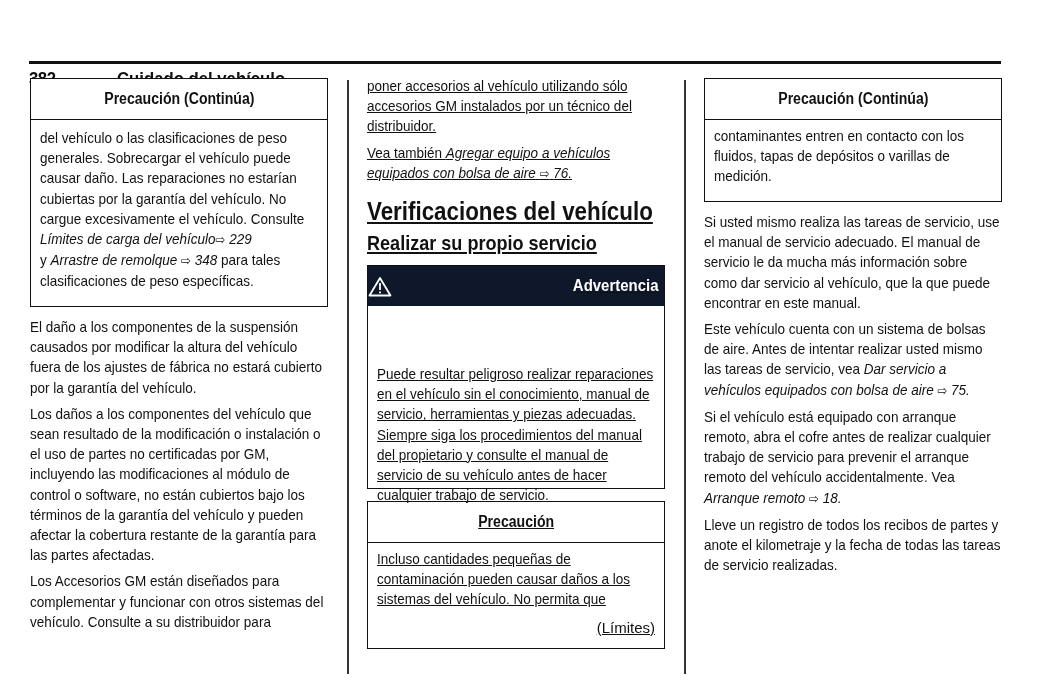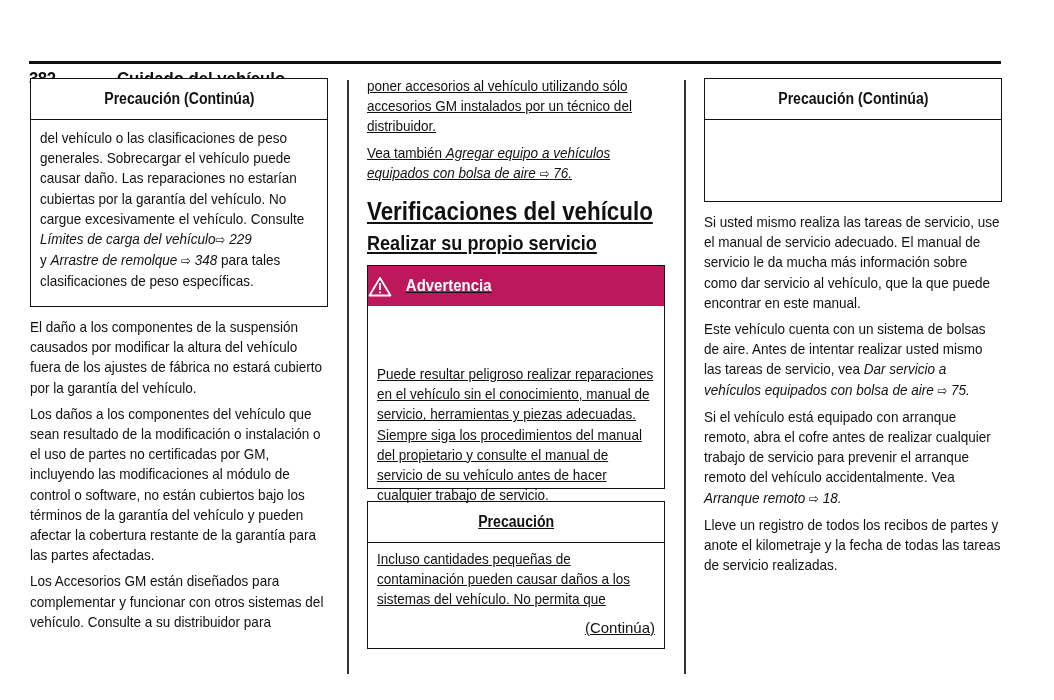--- a/index.html
+++ b/index.html
@@ -24,21 +24,21 @@
   .txt { font-size: 15px; line-height: 20.2px; transform: scaleX(0.9); transform-origin: left top; width: 111%; }
   p { margin: 0 0 6px 0; }
   .ref-italic { font-style: italic; }
   .arrow { font-style: normal; font-size: 13px; }
 
   .box { border: 1.8px solid #111; box-sizing: border-box; background: #fff; }
   .box-head { height: 40px; border-bottom: 1.8px solid #111; display: flex; align-items: center; justify-content: center; font-weight: bold; font-size: 16px; }
   .box-head span { display: inline-block; transform: scaleX(0.88); }
   .box-body { padding: 8px 9px 8px 9px; }
 
-  .warn-head { height: 40px; background: #be185d; color: #fff; display: flex; align-items: center; justify-content: flex-start; font-weight: bold; font-size: 17px; gap: 8px; }
+  .warn-head { height: 40px; background: #0f172a; color: #fff; display: flex; align-items: center; justify-content: space-between; font-weight: bold; font-size: 17px; gap: 16px; }
   .warn-head .lbl { display: inline-block; transform: scaleX(0.88); }
 
   .h1 { font-size: 26px; font-weight: bold; margin: 12px 0 4px 0; white-space: nowrap; transform: scaleX(0.86); transform-origin: left; }
   .h2 { font-size: 21px; font-weight: bold; margin: 0 0 10px 0; white-space: nowrap; transform: scaleX(0.86); transform-origin: left; }
   .continua { text-align: right; margin-top: 8px; }
 </style>
 </head>
 <body>
 
 <div class="header">
@@ -89,30 +89,33 @@
       <div class="txt">Puede resultar peligroso realizar reparaciones en el vehículo sin el conocimiento, manual de servicio, herramientas y piezas adecuadas. Siempre siga los procedimientos del manual del propietario y consulte el manual de servicio de su vehículo antes de hacer cualquier trabajo de servicio.</div>
     </div>
   </div>
 
   <div class="box" style="height:148px; margin-top:12px;">
     <div class="box-head">
         <span>Precaución</span>
       </div>
     <div class="box-body" style="padding-top:6px;">
       <div class="txt">Incluso cantidades pequeñas de contaminación pueden causar daños a los sistemas del vehículo. No permita que</div>
-      <div class="txt continua" style="width:100%;transform:none;">(Continúa)</div>
+      <div class="txt continua" style="width:100%;transform:none;">(Límites)</div>
     </div>
   </div>
 </div>
 
 <div class="col col3">
   <div class="box" style="height:124px;">
     <div class="box-head">
         <span>Precaución (Continúa)</span>
       </div>
+    <div class="box-body" style="padding-top:6px;">
+      <div class="txt">contaminantes entren en contacto con los fluidos, tapas de depósitos o varillas de medición.</div>
+    </div>
   </div>
   <div class="txt" style="margin-top:10px;">
     <p>Si usted mismo realiza las tareas de servicio, use el manual de servicio adecuado. El manual de servicio le da mucha más información sobre como dar servicio al vehículo, que la que puede encontrar en este manual.</p>
     <p><span>Este vehículo cuenta con un sistema de bolsas de aire. Antes de intentar realizar usted mismo las tareas de servicio, vea </span><span class="ref-italic"><span>Dar servicio a vehículos equipados con bolsa de aire</span> <span class="arrow">⇨</span> <span>75</span>.</span></p>
     <p><span>Si el vehículo está equipado con arranque remoto, abra el cofre antes de realizar cualquier trabajo de servicio para prevenir el arranque remoto del vehículo accidentalmente. Vea </span><span class="ref-italic"><span>Arranque remoto</span> <span class="arrow">⇨</span> <span>18</span>.</span></p>
     <p>Lleve un registro de todos los recibos de partes y anote el kilometraje y la fecha de todas las tareas de servicio realizadas.</p>
   </div>
 </div>
 
 </body></html>

